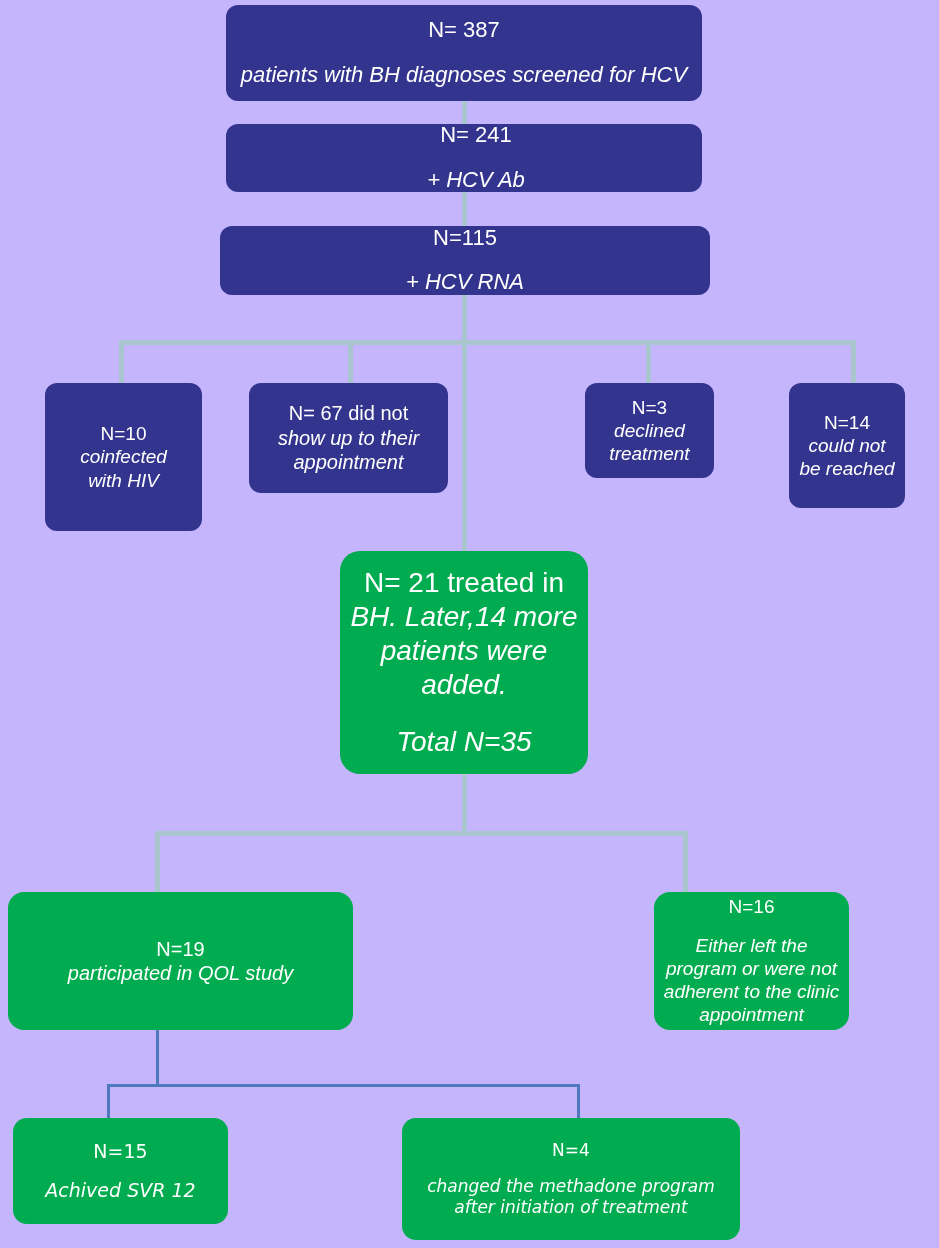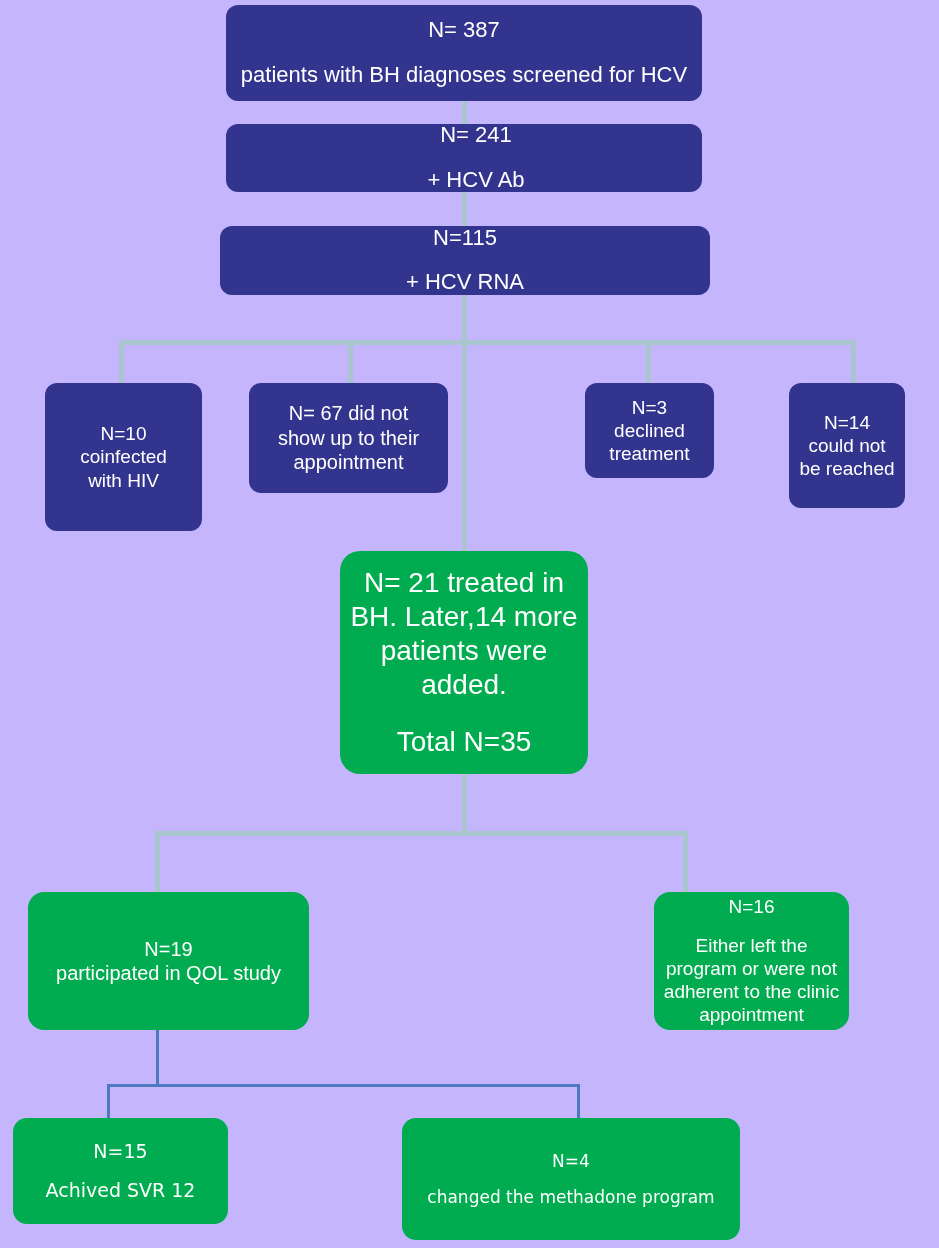--- a/index.html
+++ b/index.html
@@ -31,21 +31,21 @@
     line-height: 1.22;
     z-index: 3;
   }
   .node.blue   { background: #33348E; }
   .node.green  { background: #00AC4F; }
 
   .node p {
     margin: 0;
     width: 100%;
   }
-  .node p + p { margin-top: 0.80em; }
+  .node p + p { margin-top: 0.80em; font-style: italic; }
   .node p.tight + p.tight { margin-top: 0; }
 
   
   .conn {
     position: absolute;
     background: #A9C5CD;
     z-index: 1;
   }
   .conn.blue-line { background: #4E79BE; }
 
@@ -128,36 +128,37 @@
   </div>
 
   <div class="node green fs-21" style="left:340px; top:551px; width:248px; height:223px; border-radius:20px;">
     <p class="tight">N= 21 treated in</p>
     <p class="tight">BH. Later,14 more</p>
     <p class="tight">patients were</p>
     <p class="tight">added.</p>
     <p>Total N=35</p>
   </div>
 
-  <div class="node green fs-20" style="left:8px; top:892px; width:281px; height:138px; border-radius:16px;margin-left:20px;">
+  <div class="node green fs-20" style="left:8px; top:892px; width:345px; height:138px; border-radius:16px;">
     <p class="tight">N=19</p>
     <p class="tight">participated in QOL study</p>
   </div>
 
   <div class="node green fs-19" style="left:654px; top:892px; width:195px; height:138px; border-radius:16px;">
     <p>N=16</p>
     <p class="tight">Either left the</p>
     <p class="tight">program or were not</p>
     <p class="tight">adherent to the clinic</p>
     <p class="tight">appointment</p>
   </div>
 
   <div class="node green thin" style="left:13px; top:1118px; width:215px; height:106px; border-radius:14px;">
     <p>N=15</p>
     <p>Achived SVR 12</p>
   </div>
 
   <div class="node green thin-sm" style="left:402px; top:1118px; width:338px; height:122px; border-radius:14px;">
     <p>N=4</p>
     <p class="tight" style="margin-top:0.9em;">changed the methadone program</p>
+    <p class="tight">after initiation of treatment</p>
   </div>
 
 </div>
 
 </body></html>

